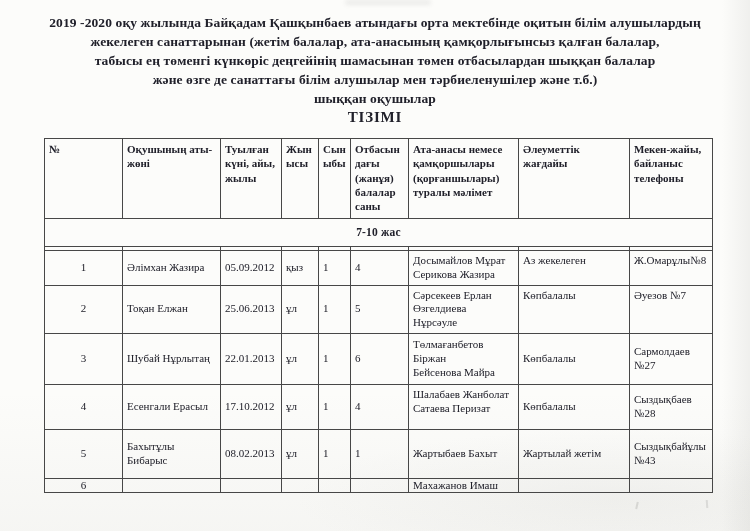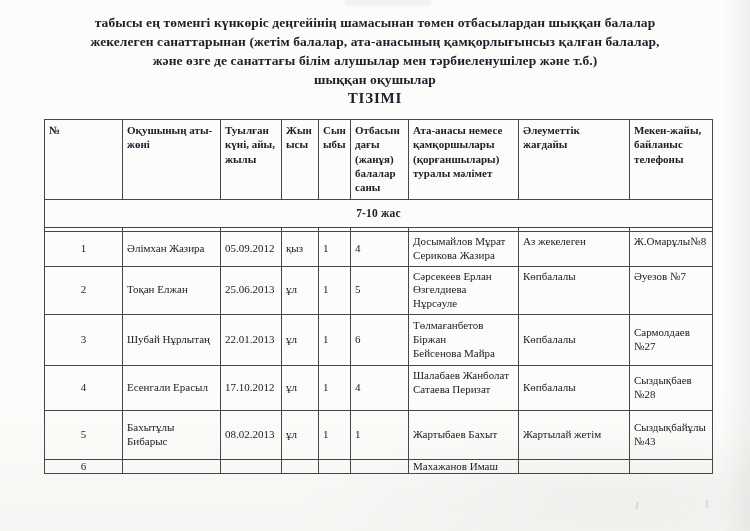--- a/index.html
+++ b/index.html
@@ -61,22 +61,23 @@
   }
 </style>
 </head>
 <body>
 
 <div class="artifact smudge"></div>
 <div class="artifact speck1"></div>
 <div class="artifact speck2"></div>
 
 <div class="title-block">
+  <div class="title-line">2019 -2020 оқу жылында Байқадам Қашқынбаев атындағы орта мектебінде  оқитын білім  алушылардың</div>
+  <div class="title-line">жекелеген санаттарынан (жетім балалар, ата-анасының қамқорлығынсыз қалған балалар,</div>
   <div class="title-line">табысы ең төменгі күнкөріс деңгейінің шамасынан төмен отбасылардан шыққан балалар</div>
-  <div class="title-line">жекелеген санаттарынан (жетім балалар, ата-анасының қамқорлығынсыз қалған балалар,</div>
   <div class="title-line">және өзге де санаттағы білім алушылар мен тәрбиеленушілер және т.б.)</div>
   <div class="title-line">шыққан оқушылар</div>
   <div class="title-line last">ТІЗІМІ</div>
 </div>
 
 <table class="students">
   <colgroup>
     <col style="width:78px">
       <col style="width:98px">
       <col style="width:61px">

